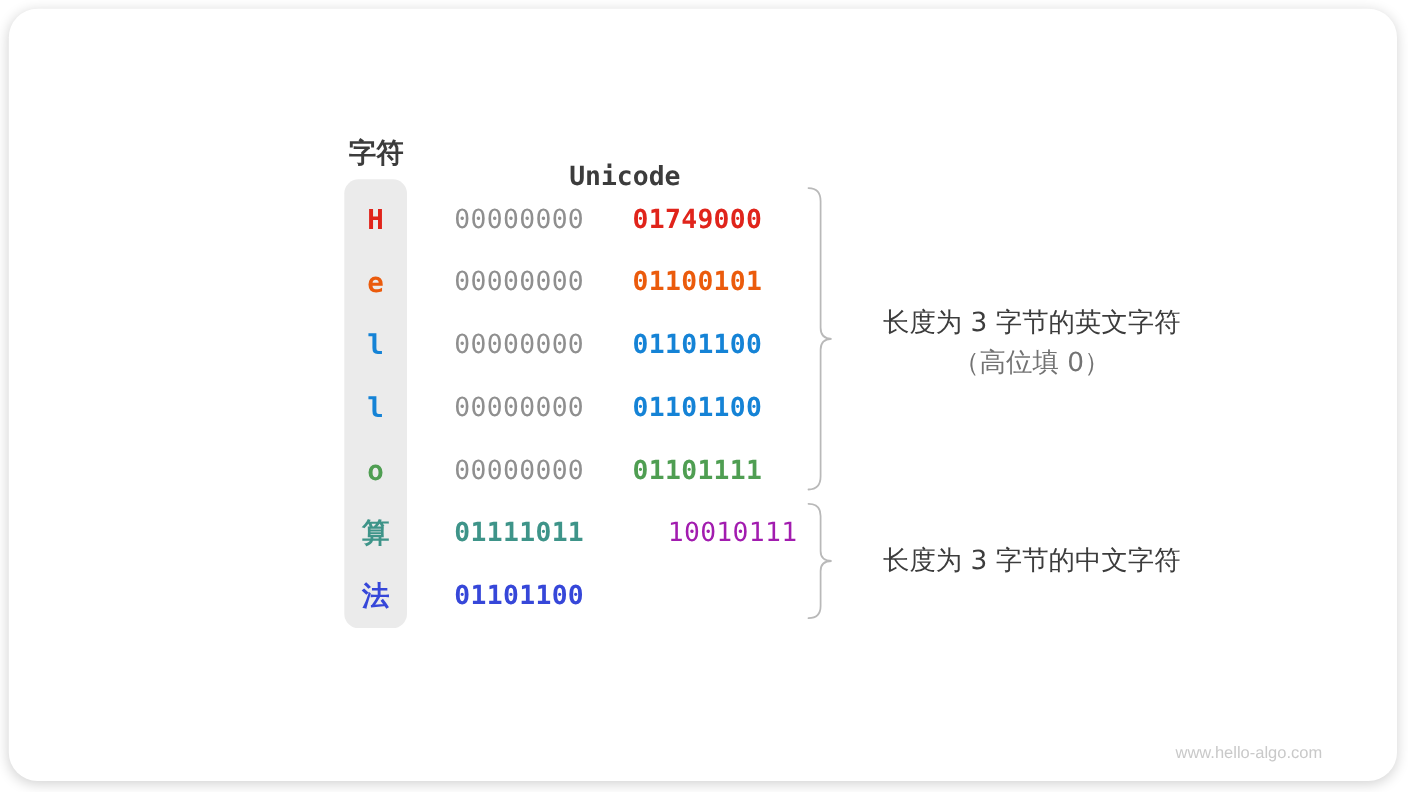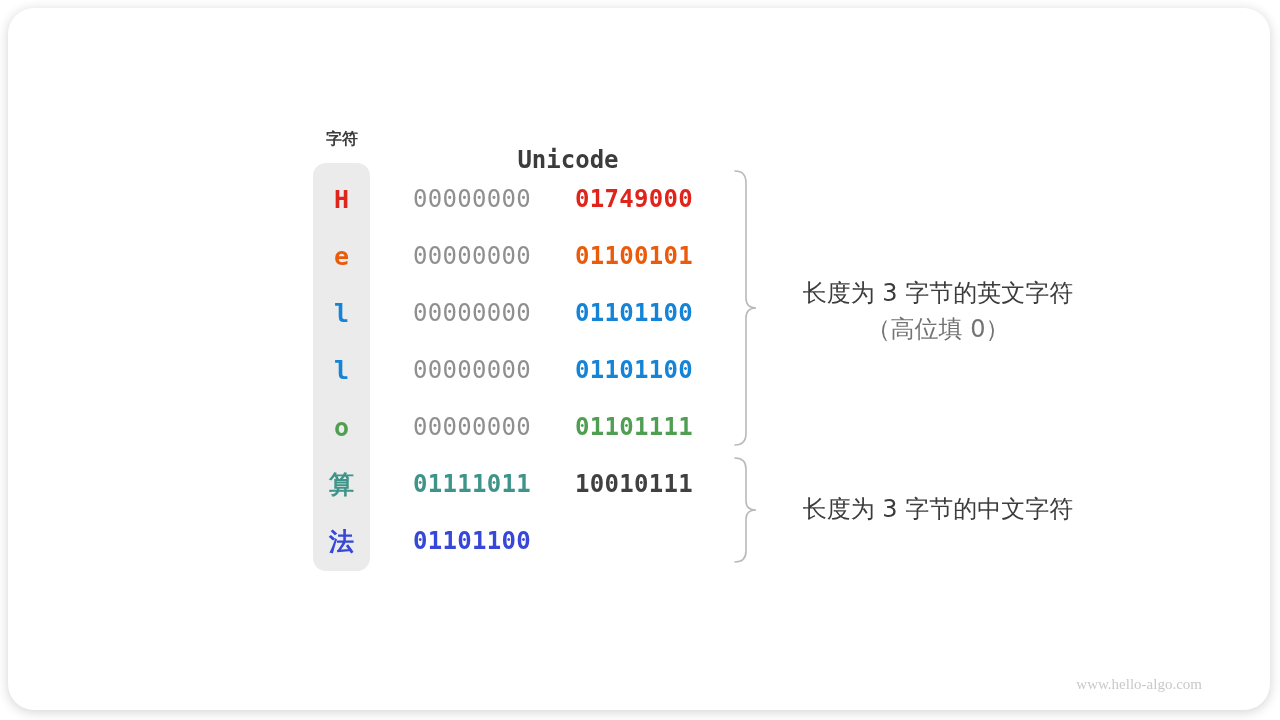--- a/index.html
+++ b/index.html
@@ -26,21 +26,21 @@
     top: 116px;
     height: 30px;
     line-height: 30px;
     font-weight: bold;
     color: #3c3c3c;
   }
   .hdr-char {
     left: 303px;
     width: 62px;
     text-align: center;
-    font-size: 16px;
+    font-size: 25px;
   }
   .hdr-unicode {
     left: 460px;
     width: 200px;
     text-align: center;
     font-size: 24px;
     font-family: "DejaVu Sans Mono", monospace;
     margin-top: 21px;
   }
   .char-col-bg {
@@ -97,21 +97,21 @@
   }
   .annotation .sub {
     color: #737373;
     font-weight: normal;
   }
   .watermark {
     position: absolute;
     right: 68px;
     top: 668px;
     font-size: 15px;
-    font-family: Liberation Serif, serif;
+    font-family: Liberation Sans, sans-serif;
     color: #c9c9c9;
   }
 </style>
 </head>
 <body>
 
 <div class="card">
 
   <div class="hdr hdr-char">字符</div>
   <div class="hdr hdr-unicode">Unicode</div>
@@ -145,21 +145,21 @@
 
   <div class="row" style="top: 391px;">
     <div class="char-cell" style="color: rgb(79, 158, 82);">o</div>
     <div class="byte byte1" style="color: rgb(143, 143, 143); font-weight: normal;">00000000</div>
     <div class="byte byte2" style="color: rgb(79, 158, 82); font-weight: bold; text-align: center;">01101111</div>
   </div>
 
   <div class="row" style="top: 448px;">
     <div class="char-cell" style="color: rgb(62, 148, 137);">算</div>
     <div class="byte byte1" style="color: rgb(62, 148, 137); font-weight: bold;">01111011</div>
-    <div class="byte byte2" style="color: #404040; font-weight: bold;">10010111</div>
+    <div class="byte byte2" style="color: #a21caf; font-weight: normal; margin-left: 32px;">10010111</div>
   </div>
 
   <div class="row" style="top: 505px;">
     <div class="char-cell" style="color: rgb(54, 71, 217);">法</div>
     <div class="byte byte1" style="color: rgb(54, 71, 217); font-weight: bold;">01101100</div>
   </div>
 </div>
 
   <svg class="brace" style="top:161px" width="26" height="278" viewBox="0 0 26 278">
     <path d="M2 2 Q13 2 13 14 L13 129 Q13 139 23 139 Q13 139 13 149 L13 264 Q13 276 2 276" fill="none" stroke="#b9b9b9" stroke-width="1.6" stroke-linecap="round"></path>

